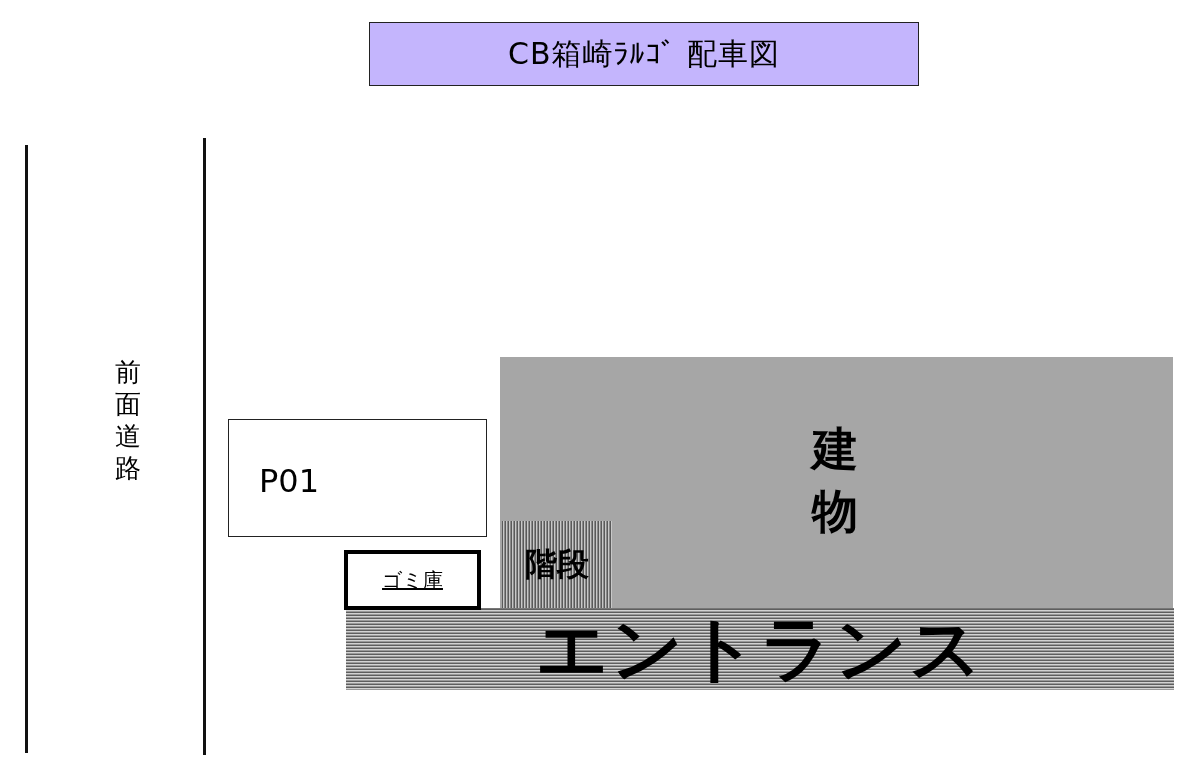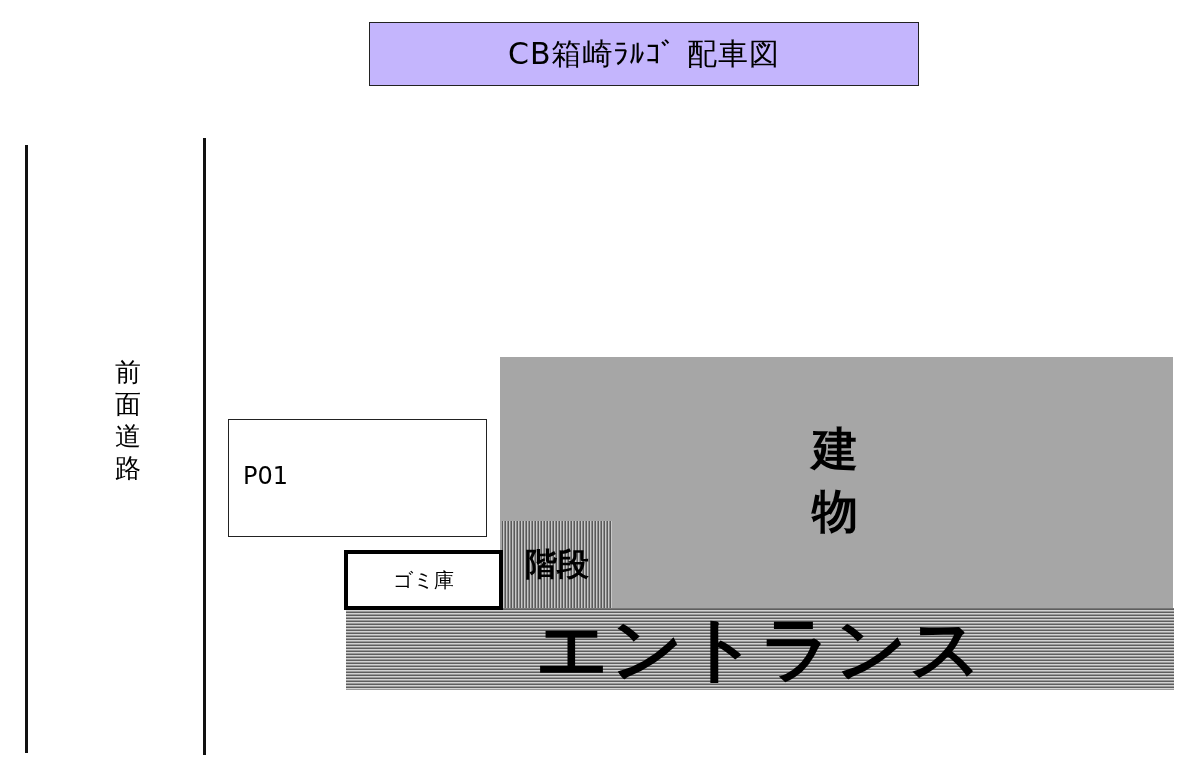--- a/index.html
+++ b/index.html
@@ -64,31 +64,32 @@
       font-size: 71px; font-weight: bold; letter-spacing: 2px;
     }
 
     .p01-box {
       left: 228px; top: 419px; width: 259px; height: 118px;
       border: 1.5px solid #222;
       background: #fff;
     }
     .p01-label {
       position: absolute;
-      left: 14px; top: 42px;
-      font-size: 24px;
+      left: 30px; top: 42px;
+      font-size: 32px;
       font-family: "DejaVu Sans", sans-serif;
     }
 
     .garbage-box {
-      left: 344px; top: 550px; width: 159px; height: 60px;
+      left: 344px; top: 550px; width: 137px; height: 60px;
       border: 4px solid #000;
       background: #fff;
       display: flex; align-items: center; justify-content: center;
       font-size: 20px;
+      text-decoration: underline;
     }
   </style>
 </head>
 <body>
 
 <div class="abs title-box">
   <span>CB箱崎ﾗﾙｺﾞ 配車図</span>
 </div>
 
 <div class="abs road-line left"></div>

